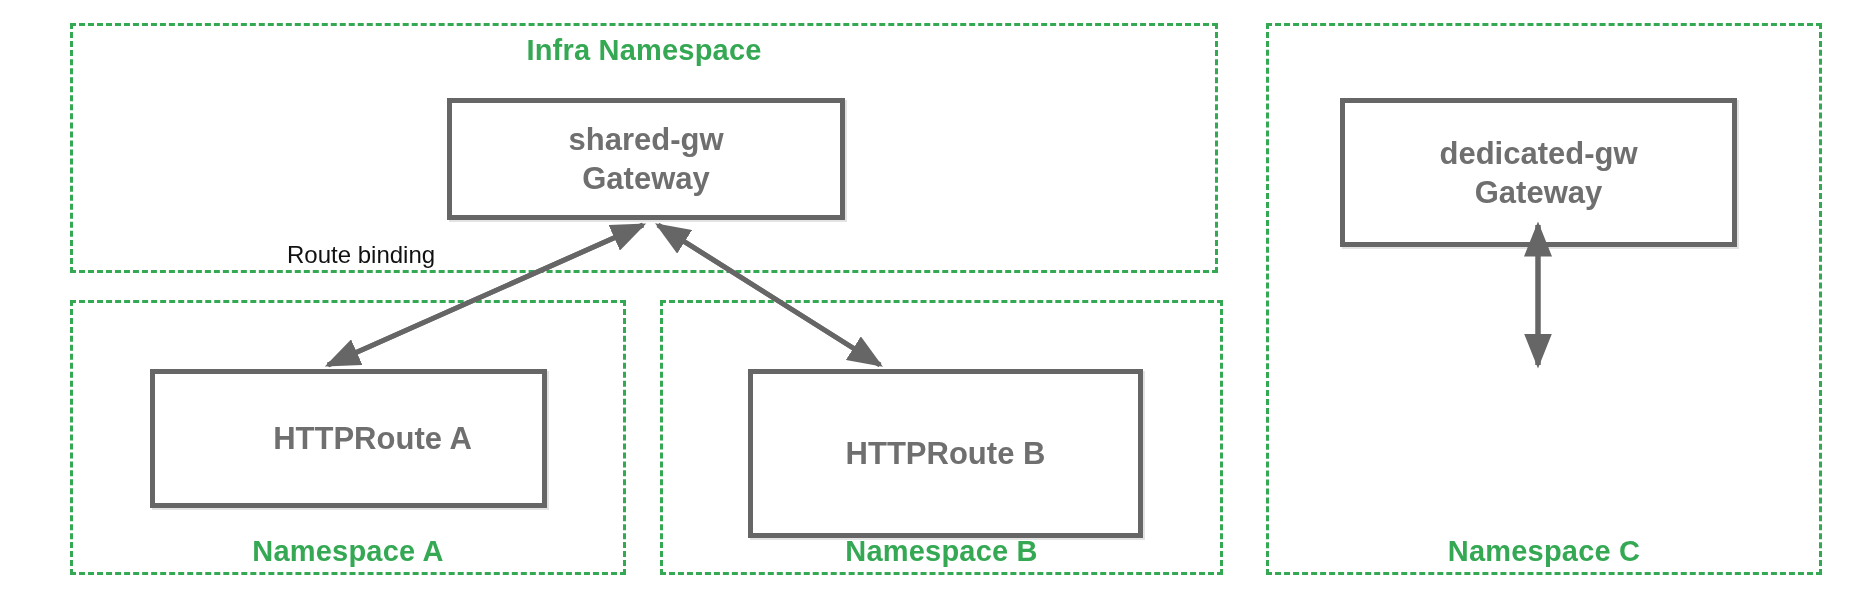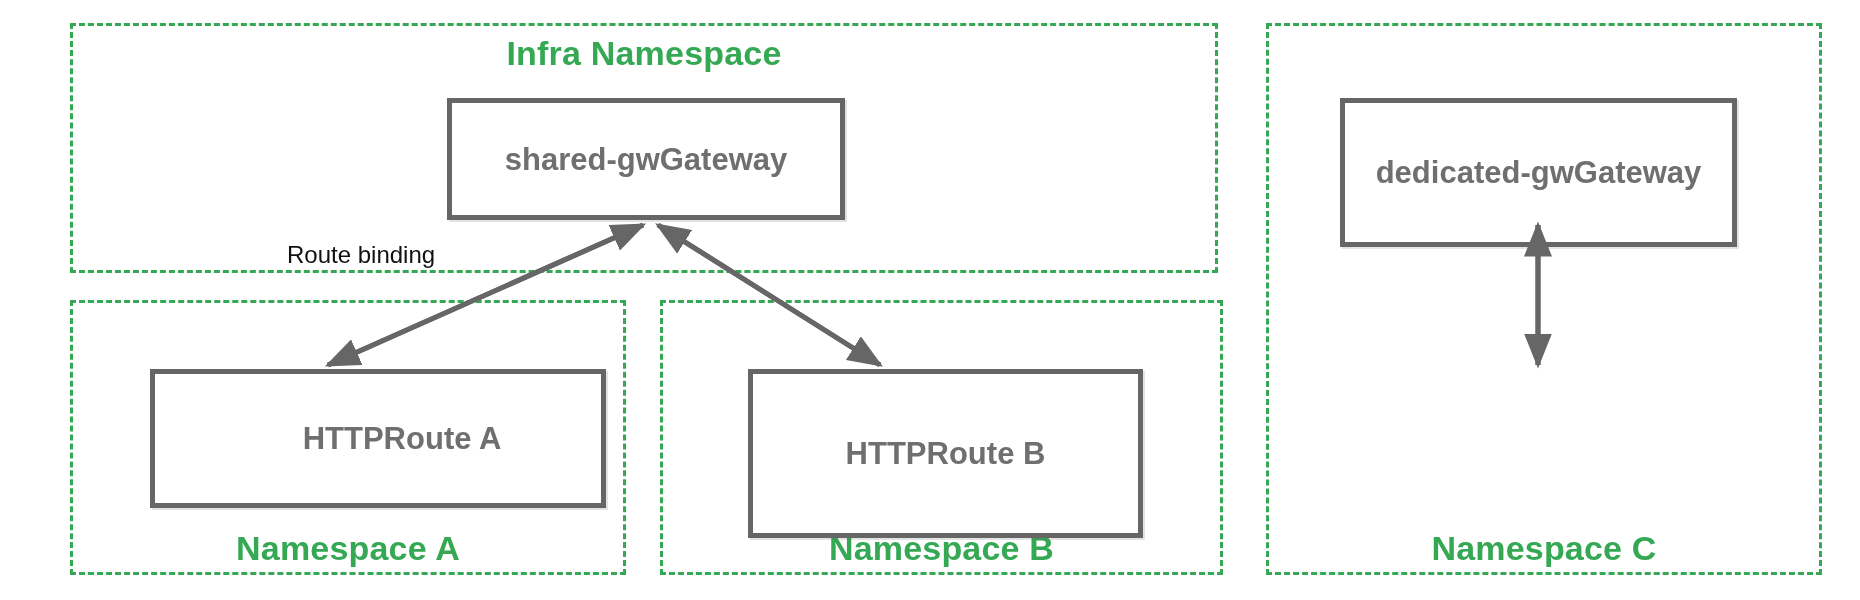--- a/index.html
+++ b/index.html
@@ -17,51 +17,51 @@
   .ns-box {
     position: absolute;
     border: 3px dashed #34A853;
   }
 
   .ns-label {
     position: absolute;
     width: 100%;
     text-align: center;
     color: #34A853;
-    font-size: 34px;
+    font-size: 29px;
     font-weight: bold;
     letter-spacing: 0.2px;
   }
   .ns-label.top    { top: 8px; }
   .ns-label.bottom { bottom: 4px; }
 
   .node-box {
     position: absolute;
     border: 5px solid #666666;
     background: #ffffff;
     box-shadow: 2px 2px 0 rgba(102,102,102,0.18);
     display: flex;
-    flex-direction: row;
+    flex-direction: column;
     align-items: center;
     justify-content: center;
     color: #6f6f6f;
     font-size: 31px;
     font-weight: bold;
     line-height: 39px;
     text-align: center;
   }
 
   
   #infra-ns      { left: 70px;   top: 23px;  width: 1148px; height: 250px; }
   #ns-a          { left: 70px;   top: 300px; width: 556px;  height: 275px; }
   #ns-b          { left: 660px;  top: 300px; width: 563px;  height: 275px; }
   #ns-c          { left: 1266px; top: 23px;  width: 556px;  height: 552px; }
 
   #shared-gw     { left: 447px;  top: 98px;  width: 398px;  height: 122px; }
-  #httproute-a   { left: 150px;  top: 369px; width: 456px;  height: 139px; padding-left: 48px; }
+  #httproute-a   { left: 150px;  top: 369px; width: 397px;  height: 139px; padding-left: 48px; }
   #httproute-b   { left: 748px;  top: 369px; width: 395px;  height: 169px; }
   #dedicated-gw  { left: 1340px; top: 98px;  width: 397px;  height: 149px; }
   #httproute-c   { left: 1340px; top: 369px; width: 397px;  height: 139px; }
 
   .annotation {
     position: absolute;
     left: 287px;
     top: 241px;
     font-size: 24px;
     font-weight: 400;

